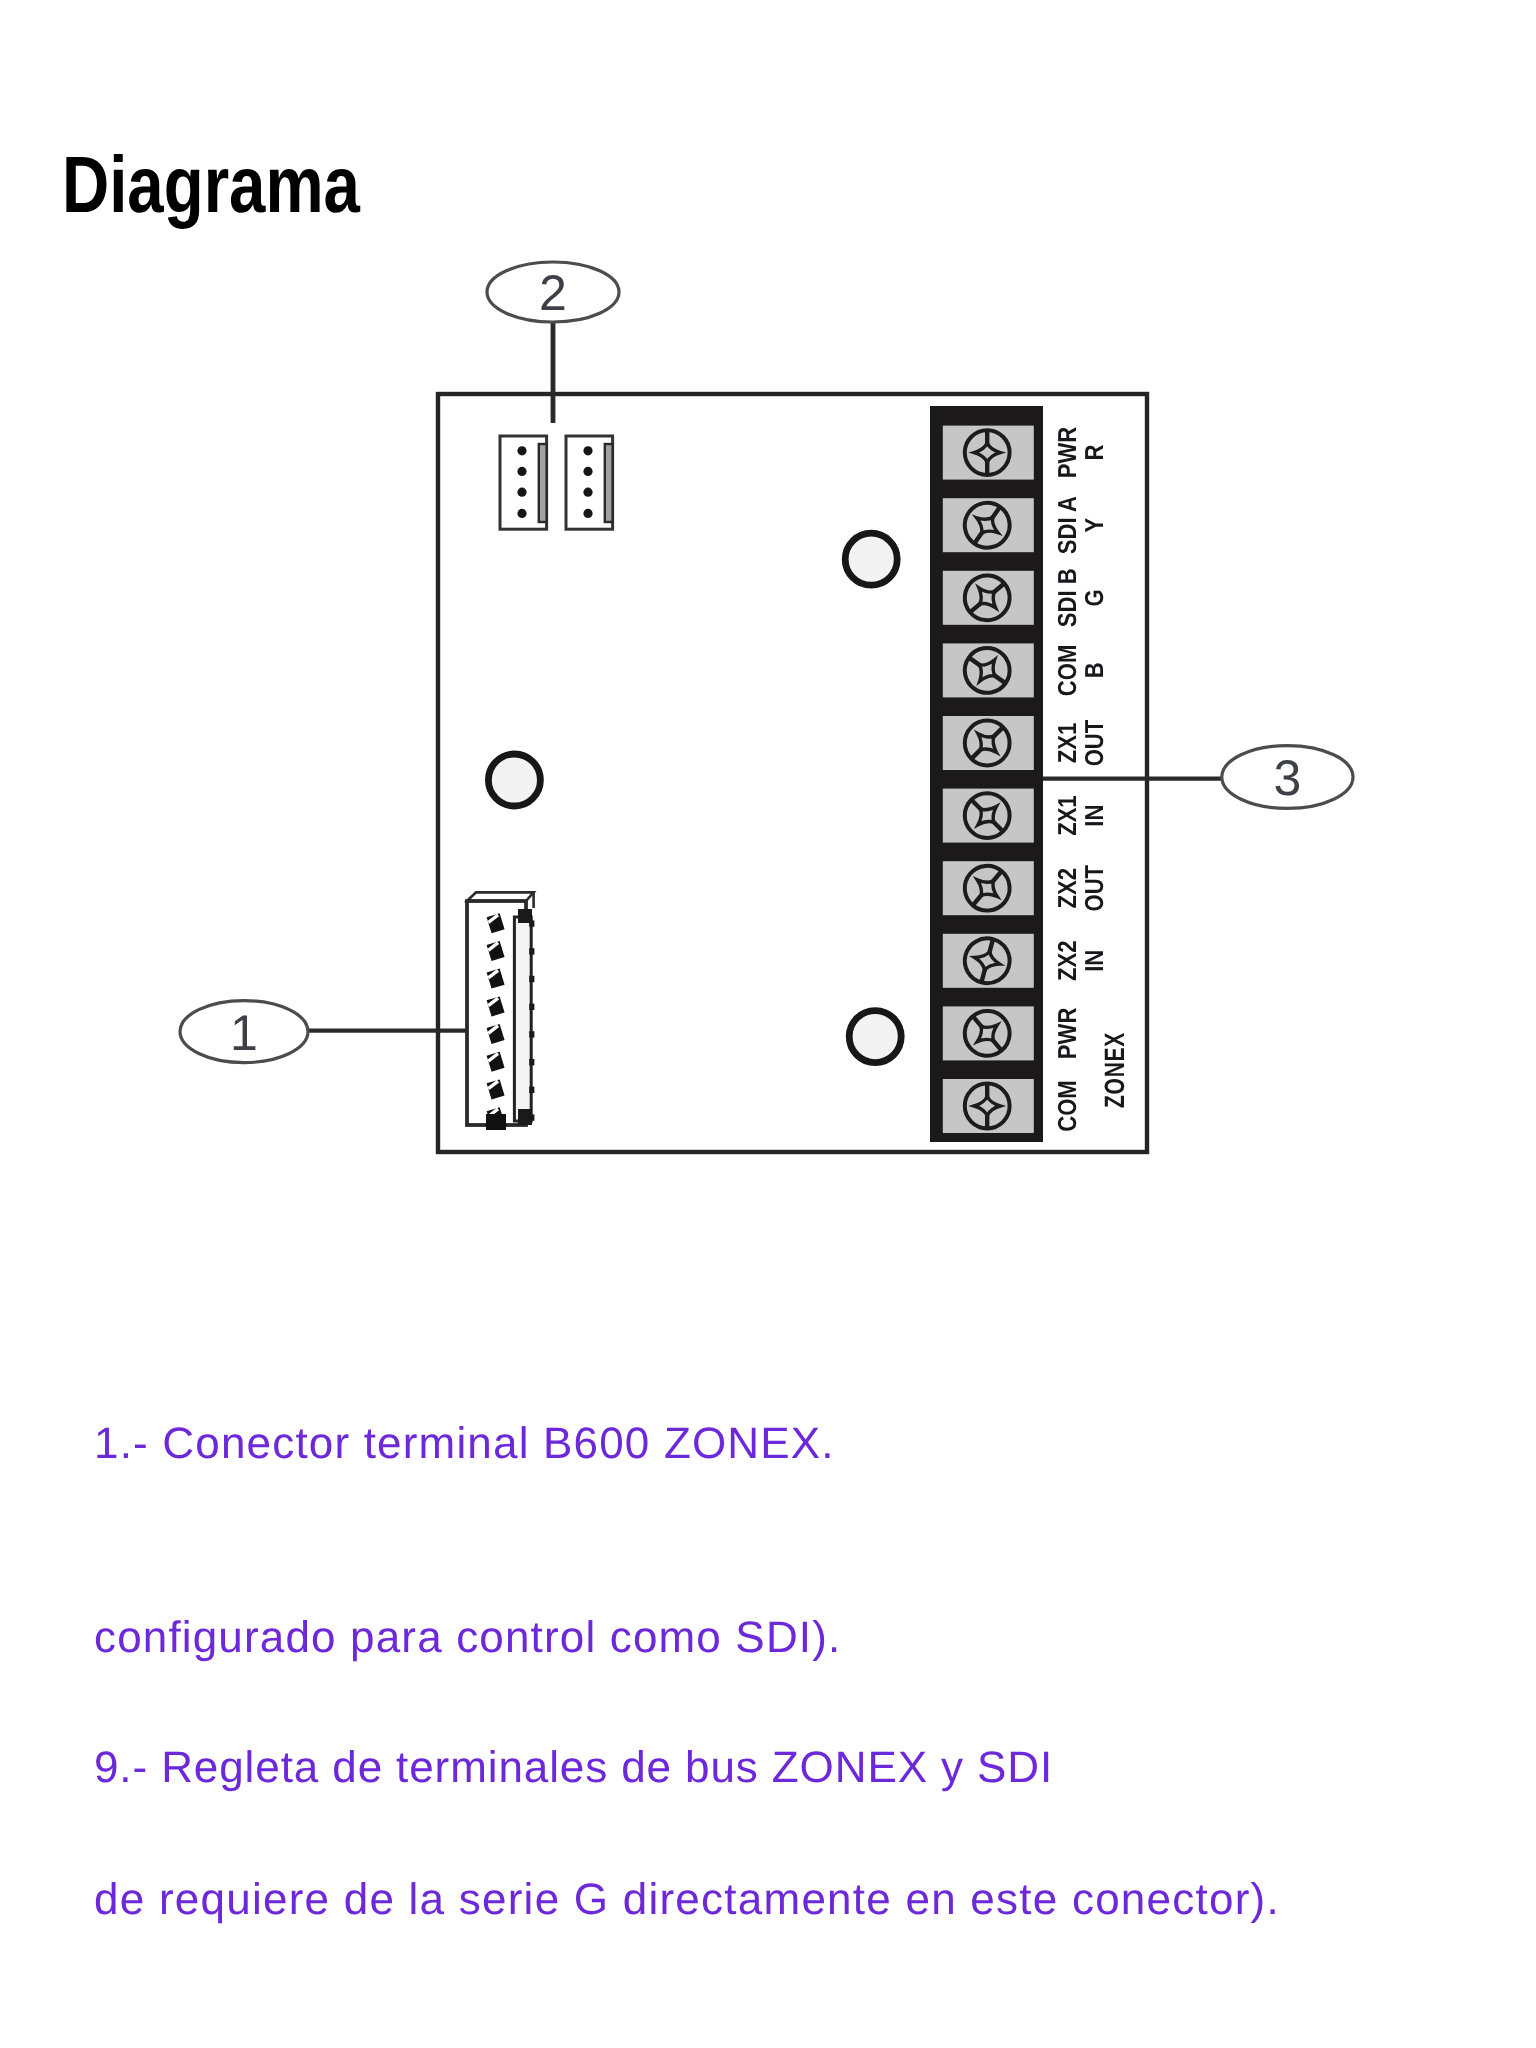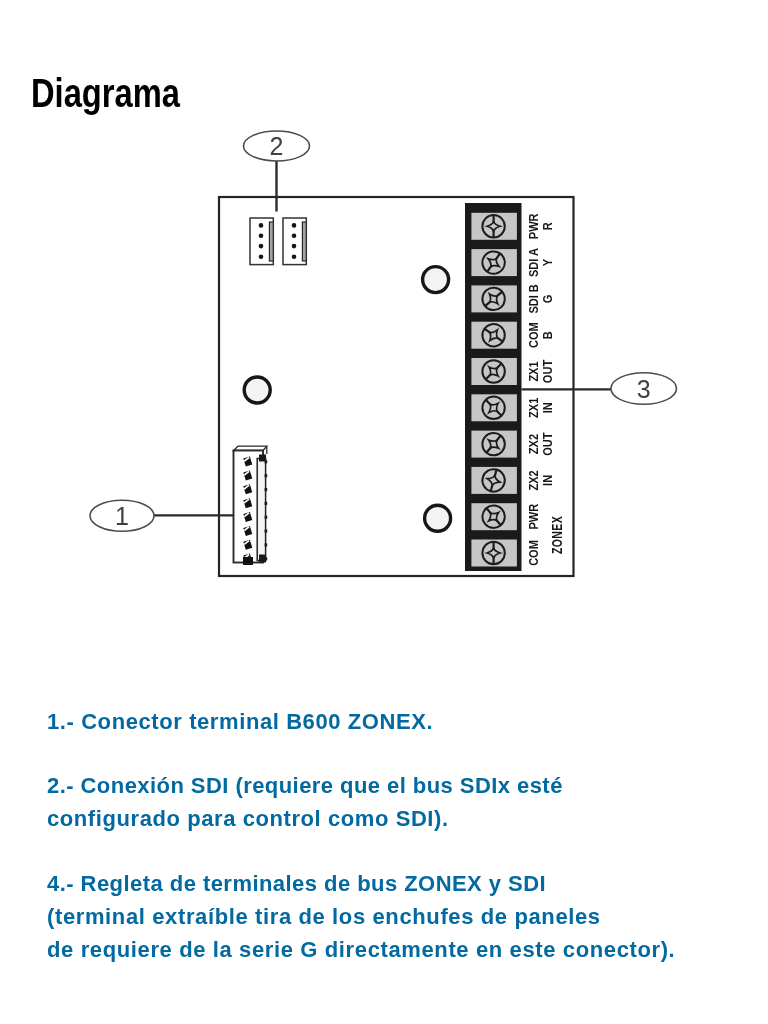--- a/index.html
+++ b/index.html
@@ -1,20 +1,20 @@
 <!DOCTYPE html>
 <html><head>
 <meta charset="utf-8">
 <style>
   html,body{margin:0;padding:0;}
   body{width:768px;height:1024px;background:#ffffff;font-family:"Liberation Sans",sans-serif;overflow:hidden;}
   .page{position:relative;width:616px;height:1024px;margin-top:40px;}
   .title{position:absolute;left:31px;top:33.1px;font-size:40px;font-weight:bold;color:#000;
          line-height:1;transform:scaleX(0.817);transform-origin:left top;white-space:nowrap;}
-  .bl{position:absolute;left:47px;font-size:22px;font-weight:bold;color:#0369a1;line-height:1;
+  .bl{position:absolute;left:47px;font-size:22px;font-weight:normal;color:#6d28d9;line-height:1;
       white-space:nowrap;}
 </style>
 </head>
 <body>
 <div class="page">
   <div class="title">Diagrama</div>
   <svg width="768" height="600" viewBox="0 0 768 600" style="position:absolute;left:0;top:0;">
 <rect x="219" y="157" width="354.5" height="379" fill="#ffffff" stroke="#262424" stroke-width="2.2"></rect>
 <line x1="276.5" y1="120.5" x2="276.5" y2="171.5" stroke="#2a2a2a" stroke-width="2.4"></line>
 <ellipse cx="276.5" cy="106" rx="33" ry="15" fill="#ffffff" stroke="#4c4c4c" stroke-width="1.6"></ellipse>
@@ -162,18 +162,16 @@
       </g>
 <rect x="264.6" y="503.3" width="2.6" height="3.2" fill="#1a1a1a"></rect>
 <g transform="translate(247.8,518.6) rotate(-17)">
         <rect x="-3.4" y="-4.2" width="6.8" height="8.4" fill="#111"></rect>
         <line x1="-3.4" y1="-1.4" x2="2.4" y2="-3.6" stroke="#fff" stroke-width="1.7"></line>
       </g>
 <rect x="264.6" y="517.2" width="2.6" height="3.2" fill="#1a1a1a"></rect>
 <rect x="243" y="517" width="10" height="8" fill="#111"></rect>
   </svg>
 <div class="bl" style="top:670.8px;letter-spacing:0.59px">1.- Conector terminal B600 ZONEX.</div>
-<div class="bl" style="top:734.8px;letter-spacing:0.44px">2.- Conexión SDI (requiere que el bus SDIx esté</div>
 <div class="bl" style="top:767.8px;letter-spacing:0.58px">configurado para control como SDI).</div>
-<div class="bl" style="top:832.8px;letter-spacing:0.45px">4.- Regleta de terminales de bus ZONEX y SDI</div>
-<div class="bl" style="top:865.8px;letter-spacing:0.62px">(terminal extraíble tira de los enchufes de paneles</div>
+<div class="bl" style="top:832.8px;letter-spacing:0.45px">9.- Regleta de terminales de bus ZONEX y SDI</div>
 <div class="bl" style="top:898.8px;letter-spacing:0.62px">de requiere de la serie G directamente en este conector).</div>
 </div>
 
 </body></html>

